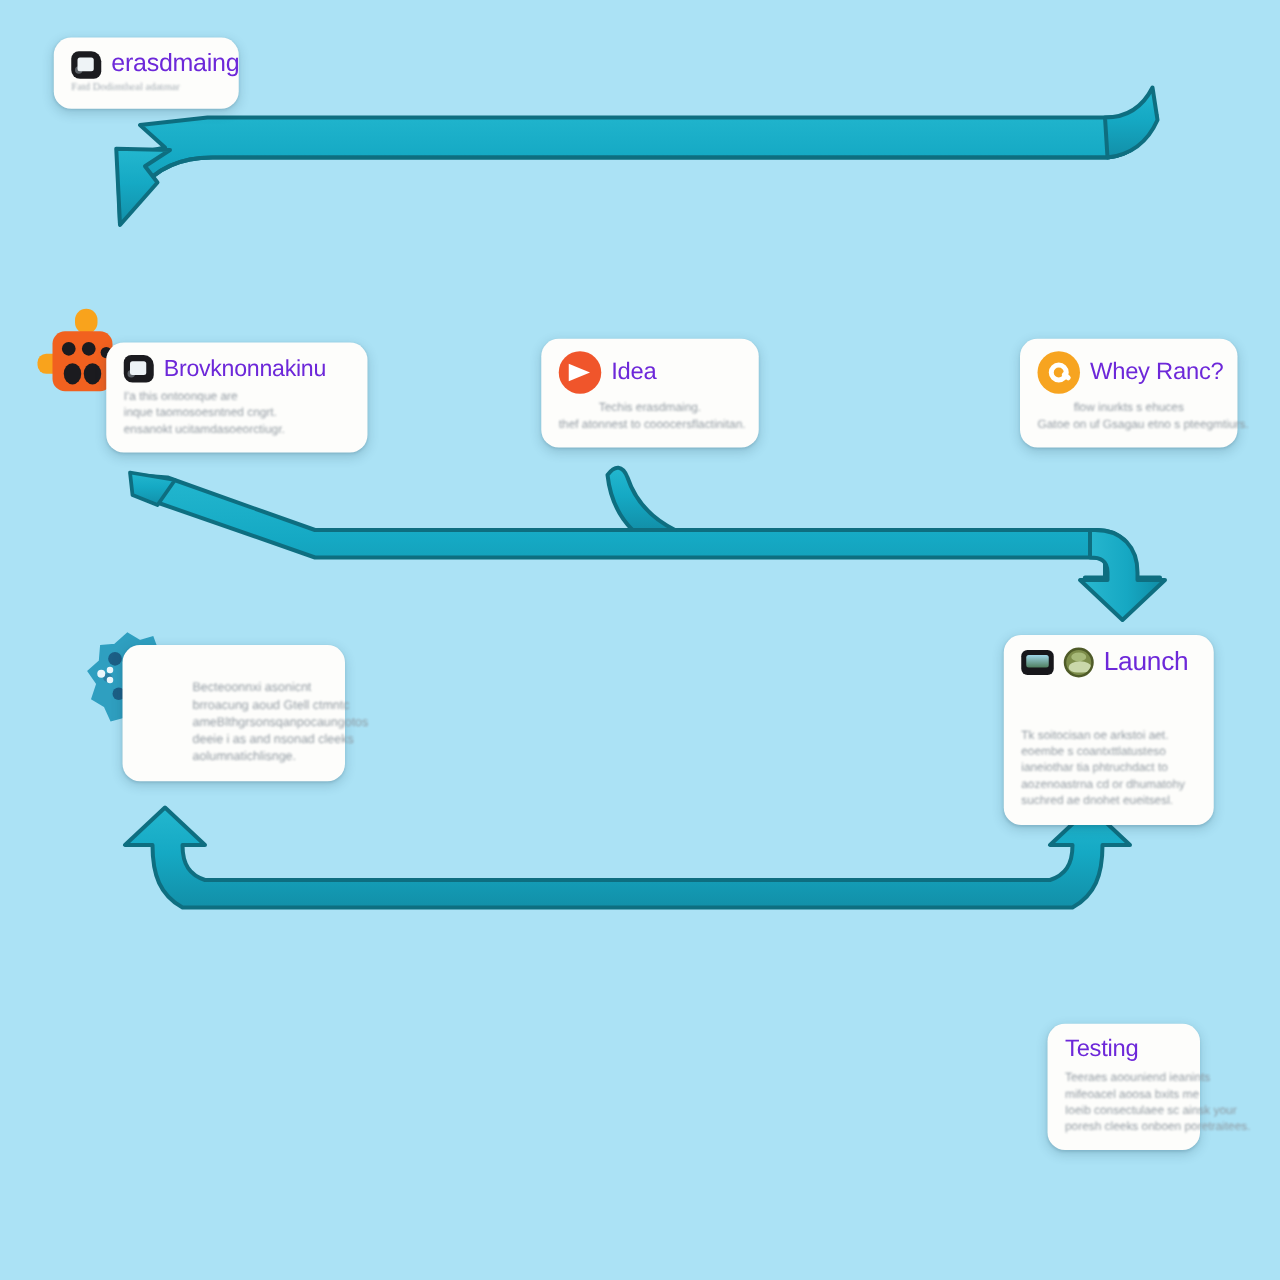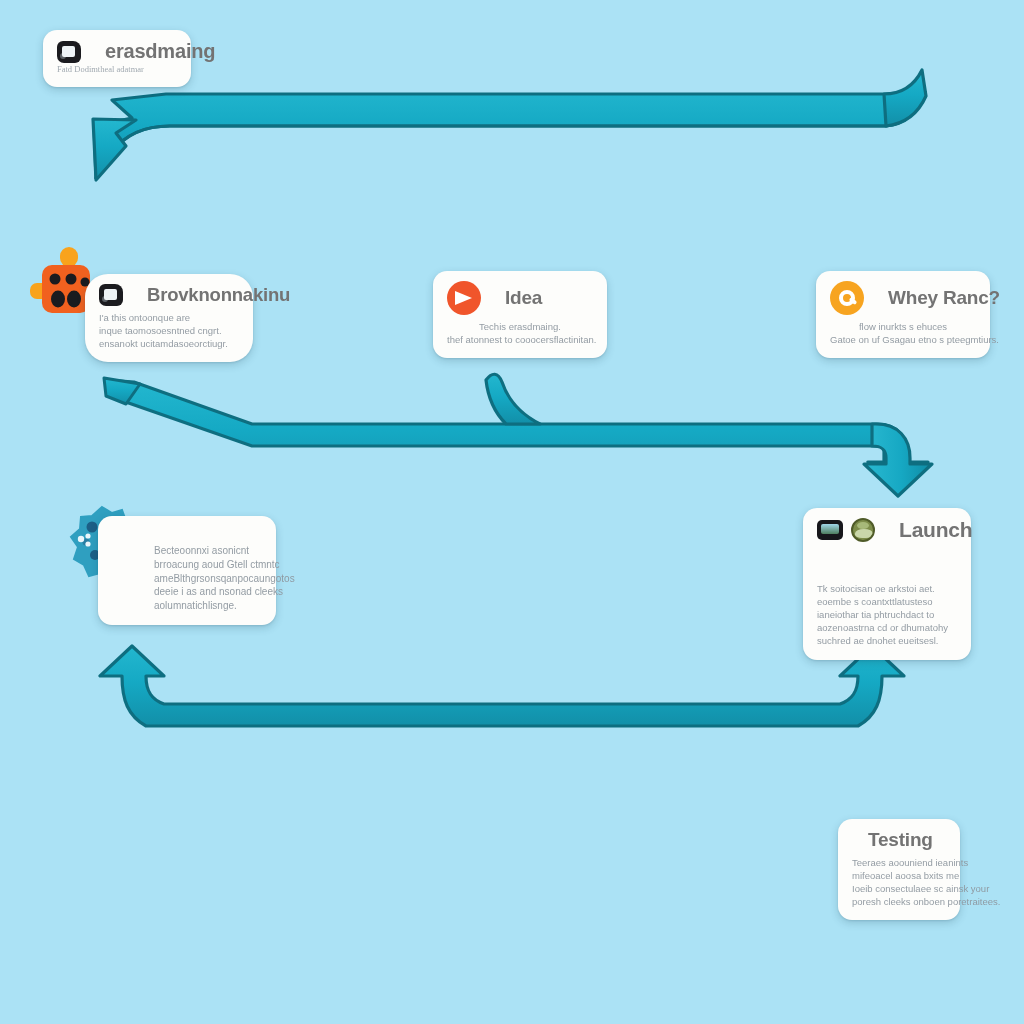--- a/index.html
+++ b/index.html
@@ -15,25 +15,24 @@
   .card{
     position:absolute;
     background:#fdfdfb;
     border-radius:14px;
     box-shadow:0 3px 9px rgba(20,60,80,0.20), 0 1px 2px rgba(20,60,80,0.12);
     box-sizing:border-box;
     padding:10px 14px 12px 14px;
   }
   .card-head{display:flex;align-items:center;gap:8px;}
   .card-title{
-    font-weight:bold;
-    color:#737373;
+    font-weight:normal;
+    color:#6d28d9;
     letter-spacing:-0.2px;
     white-space:nowrap;
-    margin-left:16px;
   }
   .card-sub{
     color:#9aa3ab;
     line-height:1.32;
     filter:blur(0.7px);
     opacity:.92;
     font-family:Liberation Serif, serif;
   }
   .card-body{
     color:#8e979f;
@@ -127,21 +126,21 @@
     content:"";position:absolute;left:5px;top:4px;
     width:7px;height:7px;border-radius:50%;
     background:#79c3e6;opacity:.9;
   }
 
   
   #card-branding{left:43px;  top:30px;  width:148px;}
   #card-branding .card-title{font-size:20px;}
   #card-branding .card-sub{font-size:8.5px;margin-top:1px;}
 
-  #card-brainstorm{left:85px; top:274px; width:168px;border-radius:23px;}
+  #card-brainstorm{left:85px; top:274px; width:209px;}
   #card-brainstorm .card-title{font-size:18.5px;}
   #card-brainstorm .card-body{font-size:9.5px;}
 
   #card-idea{left:433px; top:271px; width:174px;}
   #card-idea .card-title{font-size:19px;text-align:right;}
   #card-idea .card-body{font-size:9.5px;text-align:center;}
 
   #card-why{left:816px; top:271px; width:174px;}
   #card-why .card-title{font-size:19px;}
   #card-why .card-body{font-size:9.5px;text-align:center;}

